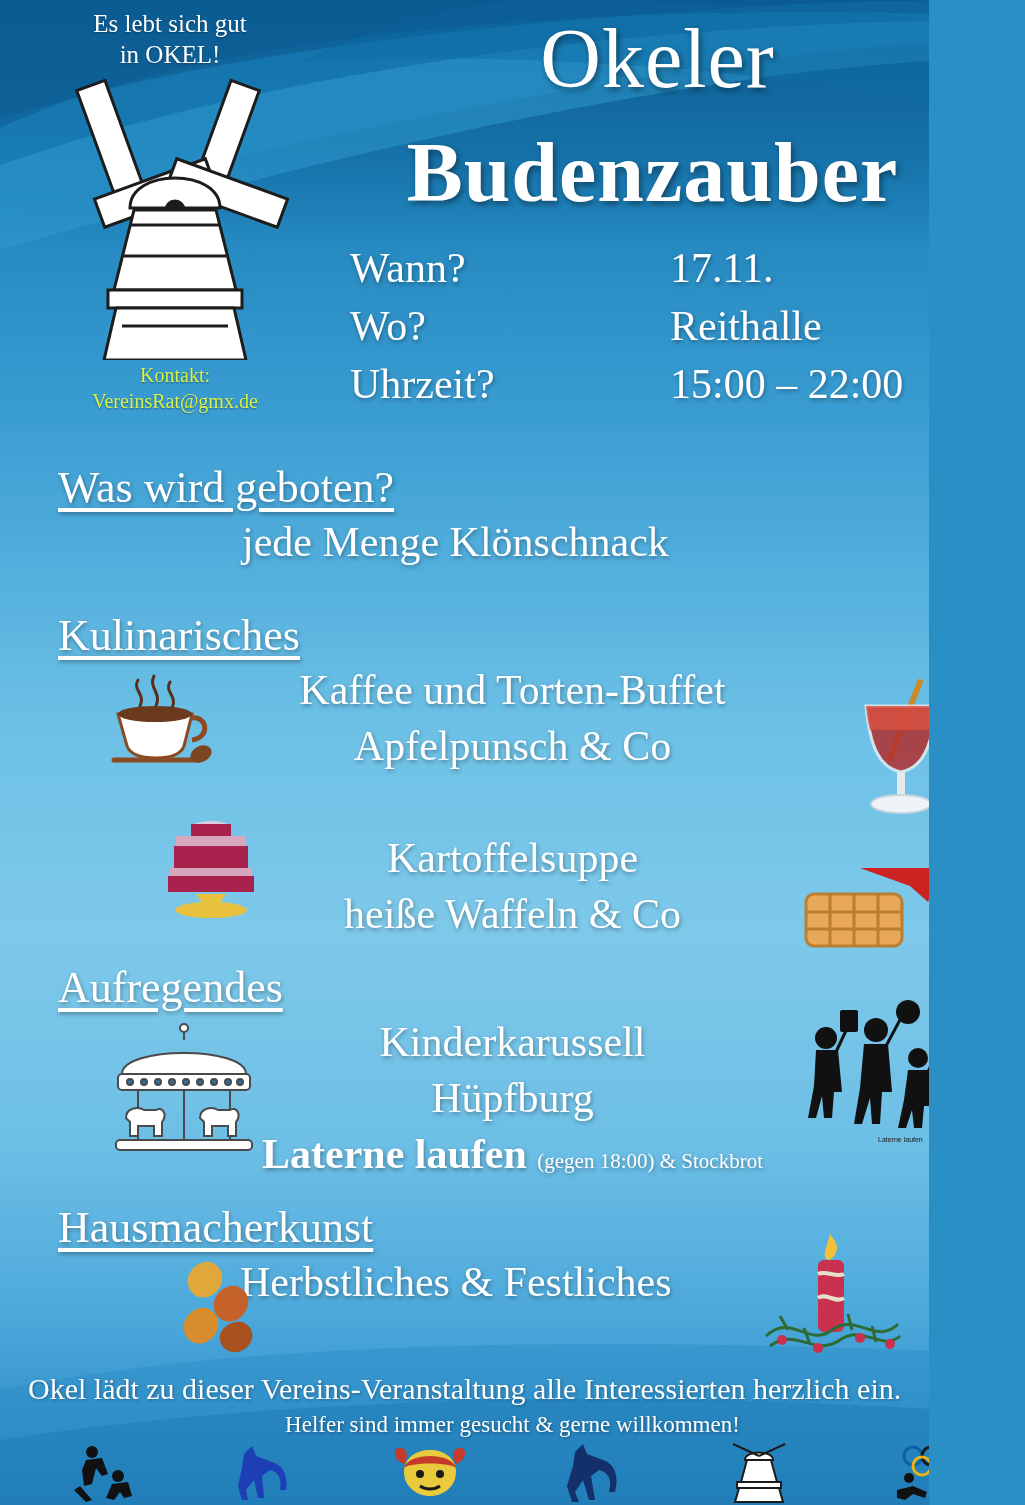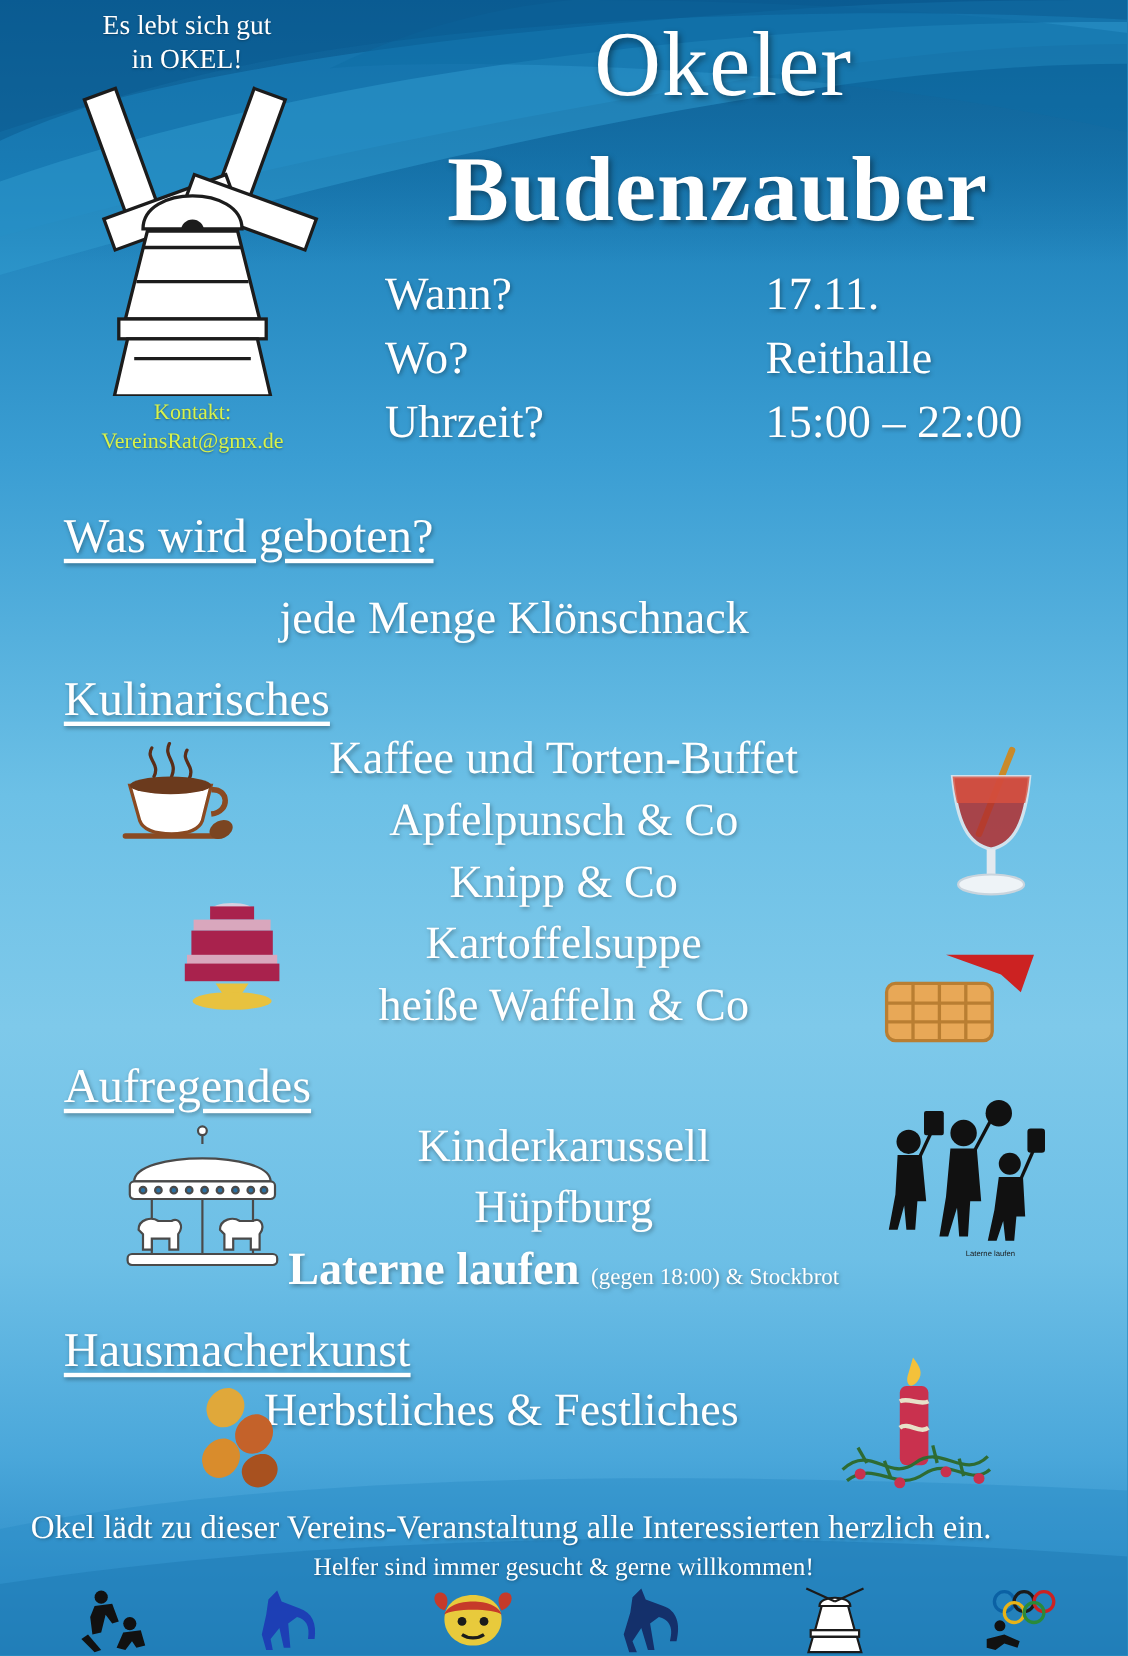--- a/index.html
+++ b/index.html
@@ -8,21 +8,21 @@
   }
   body {
     width: 1025px;
     height: 1505px;
     font-family: "Liberation Serif", serif;
     background: #2a8fc4;
     overflow: hidden;
   }
   .poster {
     position: relative;
-    width: 1025px;
+    width: 929px;
     height: 1505px;
     overflow: hidden;
     background: linear-gradient(180deg,
         #0f6ea8 0%,
         #1b7fb8 10%,
         #3b9ed3 28%,
         #6cc0e6 48%,
         #7ec9ea 62%,
         #6dbfe6 76%,
         #4aa7da 88%,
@@ -106,21 +106,20 @@
     left: 350px;
     top: 240px;
     width: 640px;
     color: #ffffff;
     font-size: 42px;
     line-height: 1.38;
     text-shadow: 1px 2px 4px rgba(0,0,0,.35);
   }
   .facts-row {
     display: flex;
-    gap: 26px;
   }
   .facts-q { width: 320px; }
   .facts-a { flex: 1; }
 
   
   .sec-head {
     position: absolute;
     color: #ffffff;
     font-size: 44px;
     text-decoration: underline;
@@ -246,27 +245,26 @@
         <div class="facts-q">Wo?</div>
         <div class="facts-a">Reithalle</div>
       </div>
       <div class="facts-row">
         <div class="facts-q">Uhrzeit?</div>
         <div class="facts-a">15:00 – 22:00</div>
       </div>
     </div>
 
     <div class="sec-head" style="left:58px; top:462px;">Was wird geboten?</div>
-    <div class="sec-line" style="left:254px; top:518px;margin-top:20px;">jede Menge Klönschnack</div>
+    <div class="sec-line" style="left:242px; top:518px;">jede Menge Klönschnack</div>
 
     <div class="sec-head" style="left:58px; top:610px;">Kulinarisches</div>
 
     <div class="center-line" style="top:666px;">Kaffee und Torten-Buffet</div>
     <div class="center-line" style="top:722px;">Apfelpunsch &amp; Co</div>
-    <div class="center-line" style="top:778px;">Knipp &amp; Co</div>
     <div class="center-line" style="top:834px;">Kartoffelsuppe</div>
     <div class="center-line" style="top:890px;">heiße Waffeln &amp; Co</div>
 
     <svg class="ill" style="left:96px; top:668px;" width="120" height="105" viewBox="0 0 120 105">
       <g stroke="#5a2d18" stroke-width="3" fill="none" stroke-linecap="round">
         <path d="M42,12 C36,22 50,26 44,38"></path>
         <path d="M58,8 C52,20 66,24 60,38"></path>
         <path d="M74,14 C68,24 82,28 76,40"></path>
       </g>
       <path d="M22,46 L96,46 L88,78 C85,86 76,90 60,90 C44,90 34,86 31,78 Z" fill="#ffffff" stroke="#8a4a22" stroke-width="3"></path>

